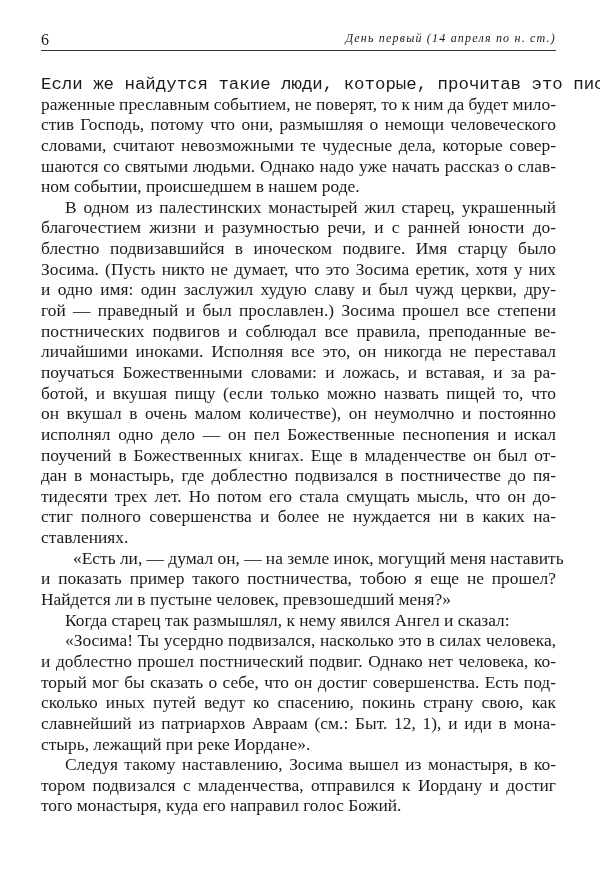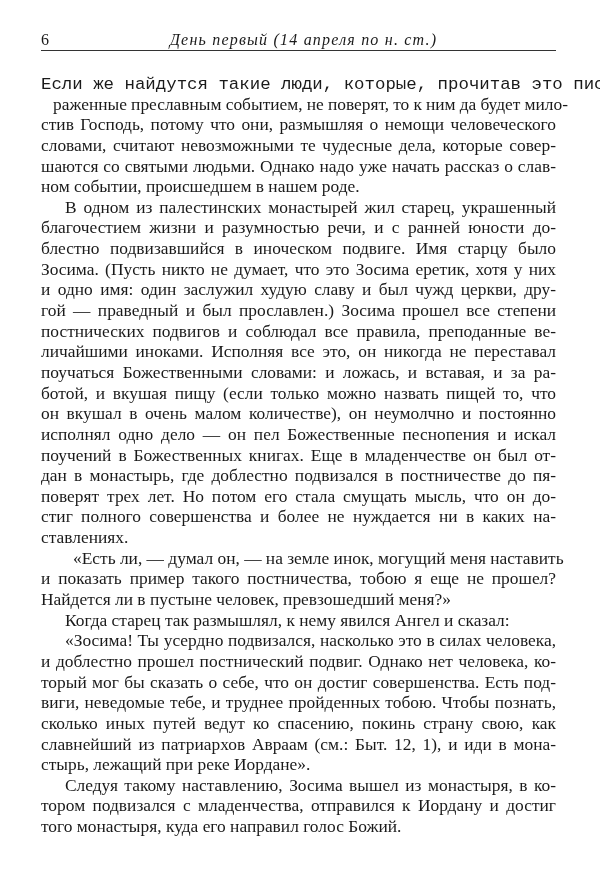--- a/index.html
+++ b/index.html
@@ -10,22 +10,22 @@
   }
   .running-head {
     position: absolute; left: 41px; top: 30px; width: 515px; height: 20px;
     border-bottom: 1.5px solid #333;
     font-family: "Liberation Serif", "DejaVu Serif", serif;
   }
   .page-number {
     position: absolute; left: 0; top: 1px; font-size: 16px;
   }
   .head-title {
-    position: absolute; left: 0; right: 0; top: 1px; text-align: center;
-    font-style: italic; font-size: 16px; letter-spacing: 1.2px; padding-left: 10px;
+    position: absolute; left: 0; right: 0; top: 1px; text-align: right;
+    font-style: italic; font-size: 12px; letter-spacing: 1.2px; padding-left: 10px;
   }
   .body-text {
     position: absolute; left: 41px; top: 73px; width: 515px;
     font-family: "Liberation Serif", "DejaVu Serif", serif;
     font-size: 17.4px; line-height: 20.65px;
   }
   .line { display: block; white-space: nowrap; text-align: justify; text-align-last: justify; height: 20.65px; }
   .line.last { text-align-last: left; }
   .line.indent { padding-left: 24px; }
 </style>
@@ -35,21 +35,21 @@
 <div class="page">
   <div class="running-head">
     <span class="page-number">6</span>
     <span class="head-title">День первый (14 апреля по н. ст.)</span>
   </div>
 
   <div class="body-text" id="body-text">
 
     <div class="para">
       <span class="line"><span style="white-space: nowrap; word-spacing: 0px; font-family: Liberation Mono, monospace;">Если же найдутся такие люди, которые, прочитав это писание и по-</span></span>
-      <span class="line"><span style="white-space: nowrap; word-spacing: -0.214062px; margin-left: 12px;">раженные преславным событием, не поверят, то к ним да будет мило-</span></span>
+      <span class="line"><span style="white-space: nowrap; word-spacing: -0.214062px;">раженные преславным событием, не поверят, то к ним да будет мило-</span></span>
       <span class="line"><span style="white-space: nowrap; word-spacing: 0px;">стив Господь, потому что они, размышляя о немощи человеческого</span></span>
       <span class="line"><span style="white-space: nowrap; word-spacing: 0px;">словами, считают невозможными те чудесные дела, которые совер-</span></span>
       <span class="line"><span style="white-space: nowrap; word-spacing: 0px;">шаются со святыми людьми. Однако надо уже начать рассказ о слав-</span></span>
       <span class="line last">ном событии, происшедшем в нашем роде.</span>
     </div>
 
     <div class="para">
       <span class="line indent"><span style="white-space: nowrap; word-spacing: 0px;">В одном из палестинских монастырей жил старец, украшенный</span></span>
       <span class="line"><span style="white-space: nowrap; word-spacing: 0px;">благочестием жизни и разумностью речи, и с ранней юности до-</span></span>
       <span class="line"><span style="white-space: nowrap; word-spacing: 0px;">блестно подвизавшийся в иноческом подвиге. Имя старцу было</span></span>
@@ -57,40 +57,39 @@
       <span class="line"><span style="white-space: nowrap; word-spacing: 0px;">и одно имя: один заслужил худую славу и был чужд церкви, дру-</span></span>
       <span class="line"><span style="white-space: nowrap; word-spacing: 0px;">гой — праведный и был прославлен.) Зосима прошел все степени</span></span>
       <span class="line"><span style="white-space: nowrap; word-spacing: 0px;">постнических подвигов и соблюдал все правила, преподанные ве-</span></span>
       <span class="line"><span style="white-space: nowrap; word-spacing: 0px;">личайшими иноками. Исполняя все это, он никогда не переставал</span></span>
       <span class="line"><span style="white-space: nowrap; word-spacing: 0px; margin-top: 32px;">поучаться Божественными словами: и ложась, и вставая, и за ра-</span></span>
       <span class="line"><span style="white-space: nowrap; word-spacing: 0px; margin-top: 12px;">ботой, и вкушая пищу (если только можно назвать пищей то, что</span></span>
       <span class="line"><span style="white-space: nowrap; word-spacing: 0px;">он вкушал в очень малом количестве), он неумолчно и постоянно</span></span>
       <span class="line"><span style="white-space: nowrap; word-spacing: 0px;">исполнял одно дело — он пел Божественные песнопения и искал</span></span>
       <span class="line"><span style="white-space: nowrap; word-spacing: 0px;">поучений в Божественных книгах. Еще в младенчестве он был от-</span></span>
       <span class="line"><span style="white-space: nowrap; word-spacing: 0px;">дан в монастырь, где доблестно подвизался в постничестве до пя-</span></span>
-      <span class="line"><span style="white-space: nowrap; word-spacing: 0px;">поверят трех лет. Но потом его стала смущать мысль, что он до-</span></span>
+      <span class="line"><span style="white-space: nowrap; word-spacing: 0px;">тидесяти трех лет. Но потом его стала смущать мысль, что он до-</span></span>
       <span class="line"><span style="white-space: nowrap; word-spacing: 0px;">стиг полного совершенства и более не нуждается ни в каких на-</span></span>
       <span class="line last">ставлениях.</span>
     </div>
 
     <div class="para">
       <span class="line indent"><span style="white-space: nowrap; word-spacing: 0px; margin-left: 8px;">«Есть ли, — думал он, — на земле инок, могущий меня наставить</span></span>
       <span class="line"><span style="white-space: nowrap; word-spacing: 0px;">и показать пример такого постничества, тобою я еще не прошел?</span></span>
       <span class="line last">Найдется ли в пустыне человек, превзошедший меня?»</span>
     </div>
 
     <div class="para">
       <span class="line indent last">Когда старец так размышлял, к нему явился Ангел и сказал:</span>
     </div>
 
     <div class="para">
       <span class="line indent"><span style="white-space: nowrap; word-spacing: 0px;">«Зосима! Ты усердно подвизался, насколько это в силах человека,</span></span>
       <span class="line"><span style="white-space: nowrap; word-spacing: 0px;">и доблестно прошел постнический подвиг. Однако нет человека, ко-</span></span>
       <span class="line"><span style="white-space: nowrap; word-spacing: 0px;">торый мог бы сказать о себе, что он достиг совершенства. Есть под-</span></span>
-      <span class="line"><span style="white-space: nowrap; word-spacing: 0px;">виги, неведомые тебе, и труднее пройденных тобою. Чтобы познать,</span></span>
       <span class="line"><span style="white-space: nowrap; word-spacing: 0px;">сколько иных путей ведут ко спасению, покинь страну свою, как</span></span>
       <span class="line"><span style="white-space: nowrap; word-spacing: 0px;">славнейший из патриархов Авраам (см.: Быт. 12, 1), и иди в мона-</span></span>
       <span class="line last">стырь, лежащий при реке Иордане».</span>
     </div>
 
     <div class="para">
       <span class="line indent"><span style="white-space: nowrap; word-spacing: 0px;">Следуя такому наставлению, Зосима вышел из монастыря, в ко-</span></span>
       <span class="line"><span style="white-space: nowrap; word-spacing: 0px; margin-top: 47px;">тором подвизался с младенчества, отправился к Иордану и достиг</span></span>
       <span class="line last">того монастыря, куда его направил голос Божий.</span>
     </div>

